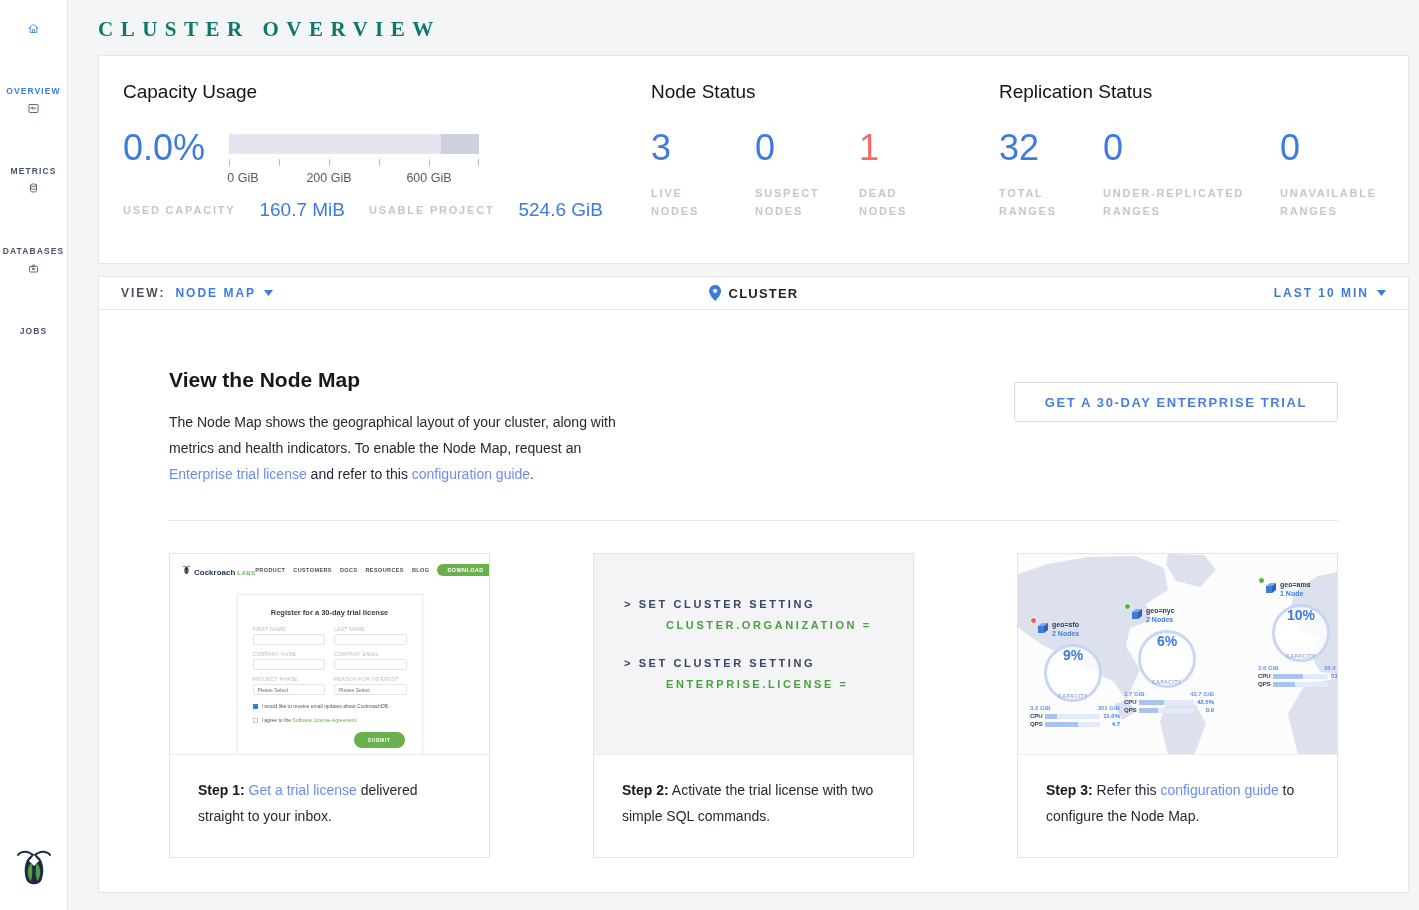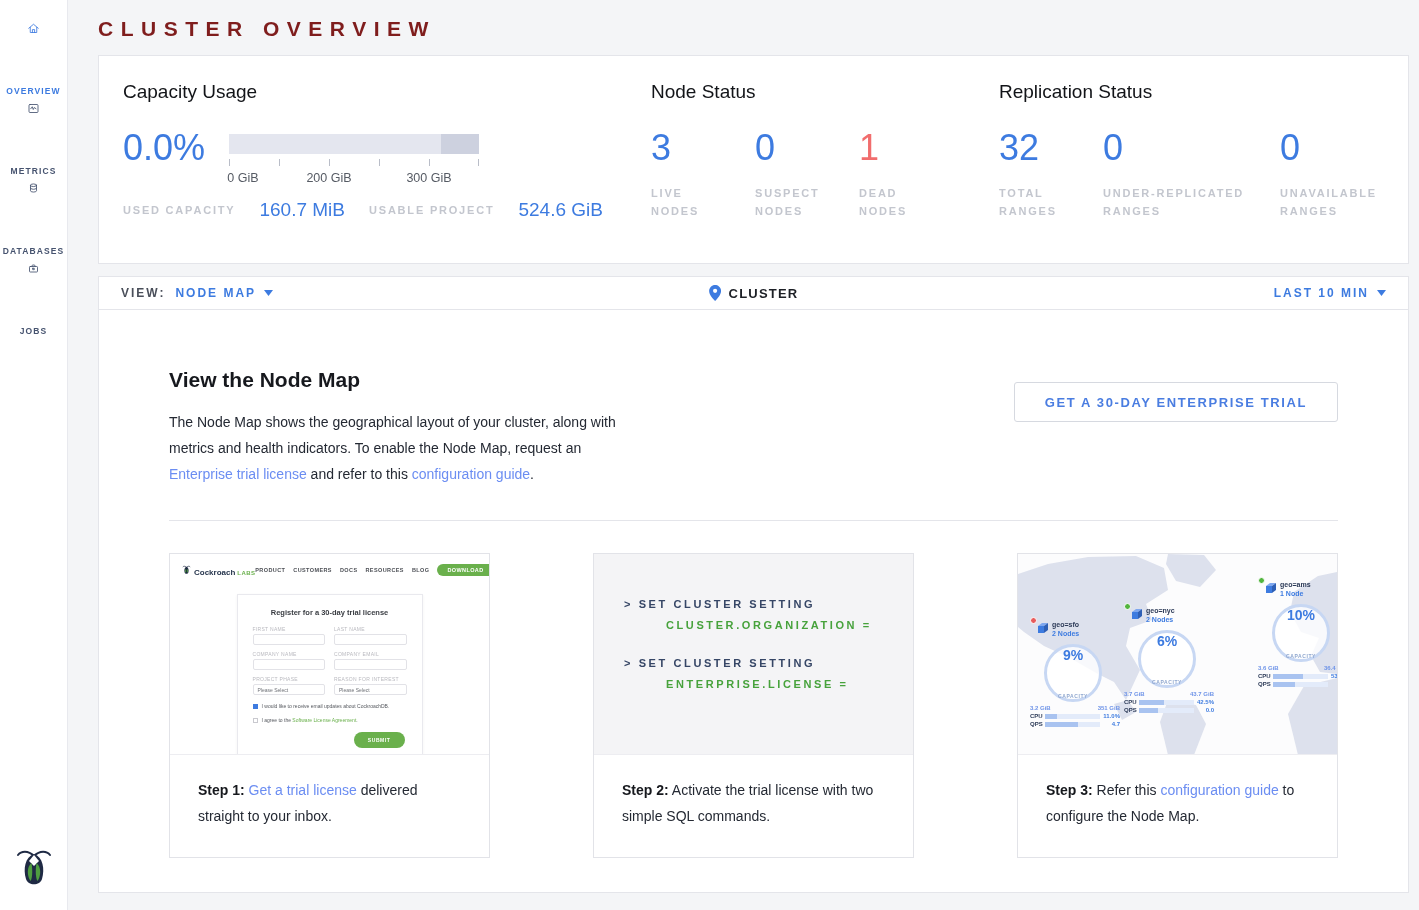--- a/index.html
+++ b/index.html
@@ -24,22 +24,22 @@
   .nav-item .nav-icon { width:27px; height:27px; }
   .nav-item .nav-label {
     margin-top:7px; font-size:8.5px; font-weight:700; letter-spacing:1.1px;
   }
   .nav-item.active { color:#3d7be0; }
   .side-logo { position:absolute; bottom:12px; left:50%; transform:translateX(-50%); }
 
   
   .content { margin-left:68px; padding:0 10px 0 30px; }
   .page-title {
-    font-size:21px; font-weight:700; letter-spacing:7.5px; color:#7f1d1d;
-    padding:17px 0 13px 0; height:55px;
+    font-size:21px; font-weight:700; letter-spacing:7.5px; color:#0f766e;
+    padding:17px 0 13px 0; height:55px;font-family:Liberation Serif, serif;
   }
 
   
   .stats-panel {
     background:#fff; border:1px solid #e4e5ea; height:209px;
     display:flex; padding:25px 24px 0 24px;
   }
   .section-title { font-size:19px; font-weight:500; color:#121418; margin-bottom:25px; }
   .cap-section { width:528px; flex:none; }
   .node-section { width:348px; flex:none; }
@@ -248,21 +248,21 @@
             <i style="left:0"></i>
               <i style="left:50px"></i>
               <i style="left:100px"></i>
             <i style="left:150px"></i>
               <i style="left:200px"></i>
               <i style="left:249px"></i>
           </div>
           <div class="cap-tick-labels">
             <span style="left:14px">0 GiB</span>
             <span style="left:100px">200 GiB</span>
-            <span style="left:200px">300 GiB</span>
+            <span style="left:200px">600 GiB</span>
           </div>
         </div>
       </div>
       <div class="cap-stats">
         <div class="cap-stat first">
           <div class="cap-stat-label">
             <div>USED CAPACITY</div>
           </div>
           <div class="cap-stat-value">160.7 MiB</div>
         </div>

